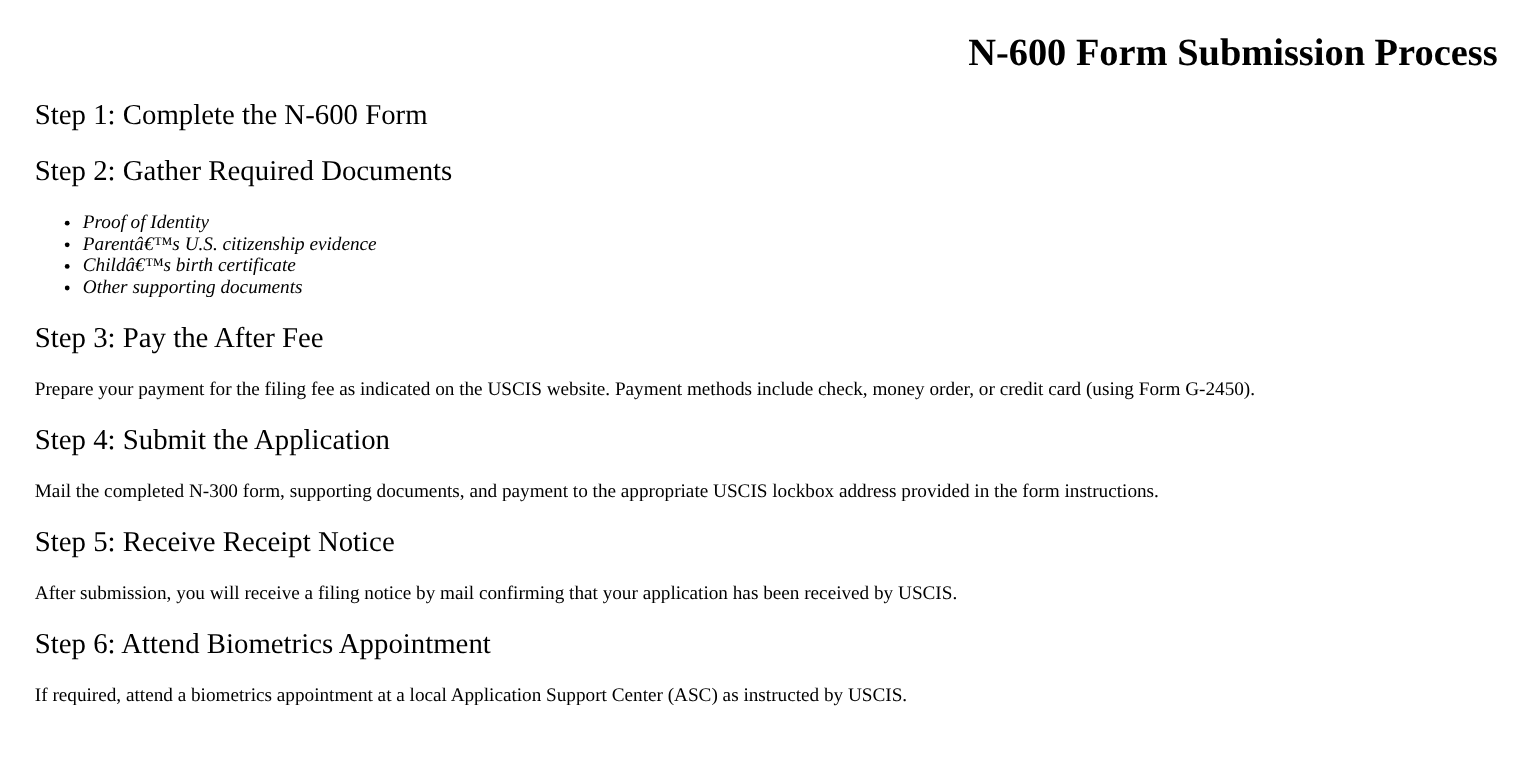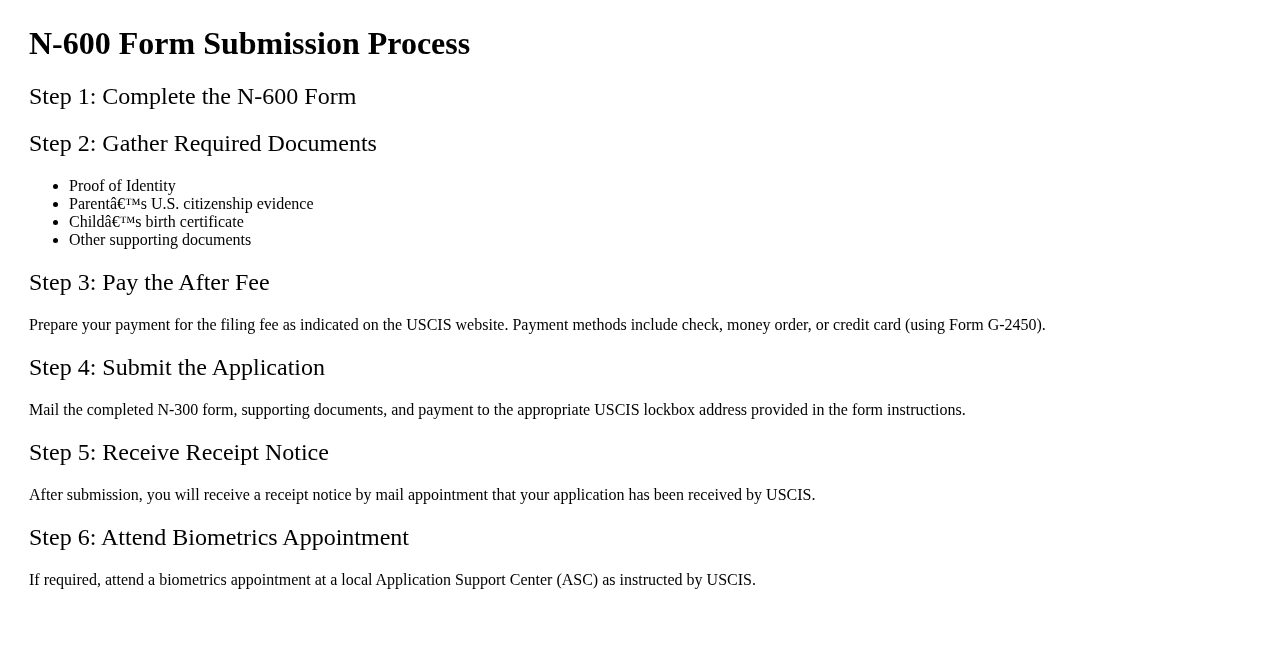--- a/index.html
+++ b/index.html
@@ -16,36 +16,38 @@
     font-size: 16px;
     line-height: normal;
   }
   .doc {
     padding: 4px 30px 0 29px;
   }
   h1 {
     font-size: 32px;
     font-weight: bold;
     margin: 21px 0;
+    text-align: right;
   }
   h2 {
     font-size: 24px;
     font-weight: normal;
     margin: 20px 0;
   }
   p {
     margin: 16px 0;
   }
   ul {
     margin: 16px 0;
     padding-left: 40px;
     list-style-type: disc;
   }
   li {
     margin: 0;
+    font-style: italic;
   }
 </style>
 </head>
 <body>
 
 <div class="doc">
 
   <h1>N-600 Form Submission Process</h1>
 
   <section>
@@ -67,21 +69,21 @@
     <p>Prepare your payment for the filing fee as indicated on the USCIS website. Payment methods include check, money order, or credit card (using Form G-2450).</p>
   </section>
 
   <section>
     <h2>Step 4: Submit the Application</h2>
     <p>Mail the completed N-300 form, supporting documents, and payment to the appropriate USCIS lockbox address provided in the form instructions.</p>
   </section>
 
   <section>
     <h2>Step 5: Receive Receipt Notice</h2>
-    <p>After submission, you will receive a receipt notice by mail appointment that your application has been received by USCIS.</p>
+    <p>After submission, you will receive a filing notice by mail confirming that your application has been received by USCIS.</p>
   </section>
 
   <section>
     <h2>Step 6: Attend Biometrics Appointment</h2>
     <p>If required, attend a biometrics appointment at a local Application Support Center (ASC) as instructed by USCIS.</p>
   </section>
 
 </div>
 
 </body></html>

